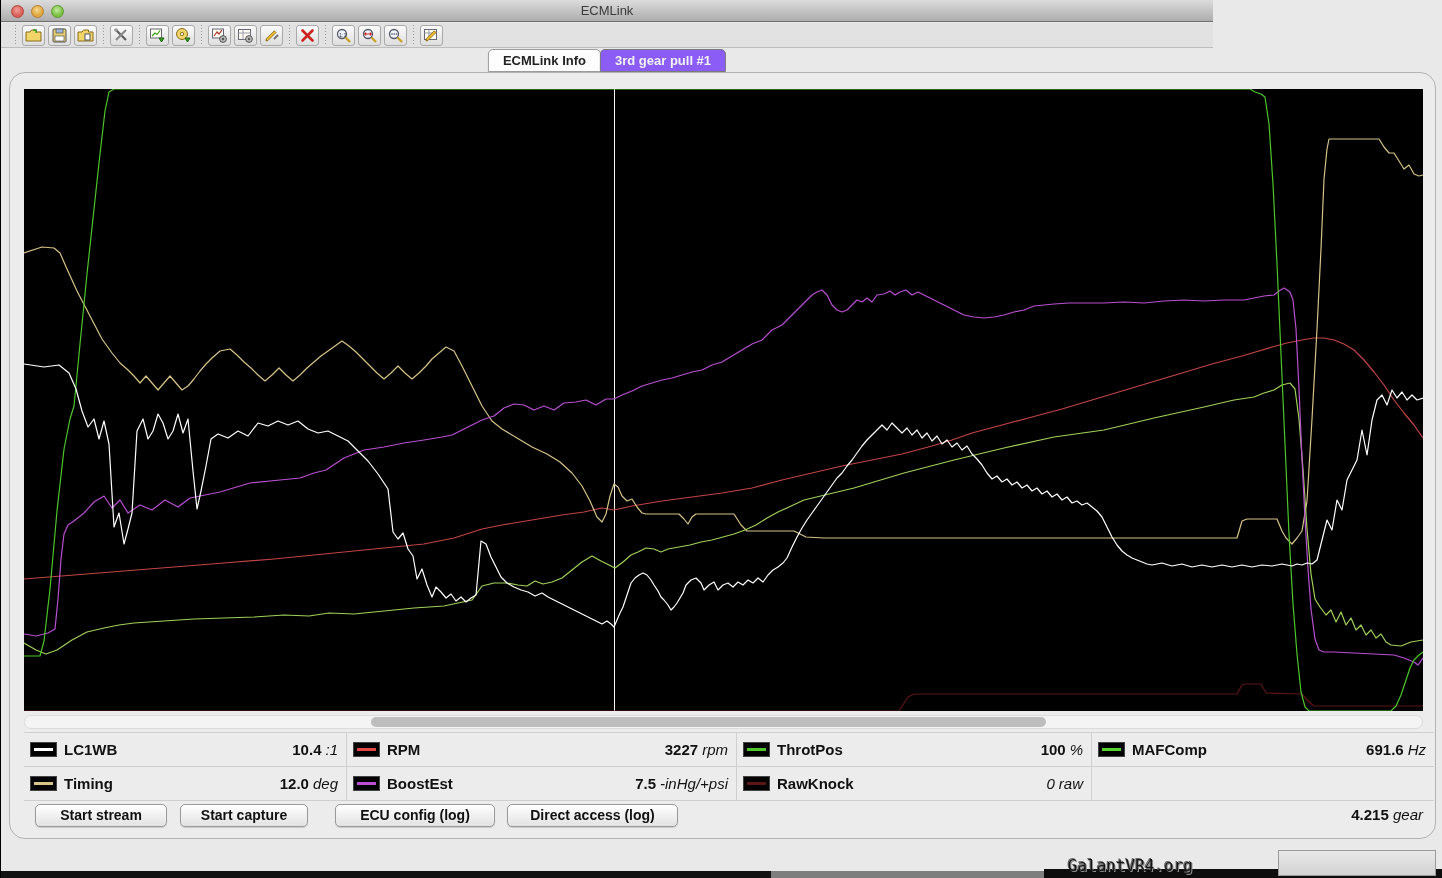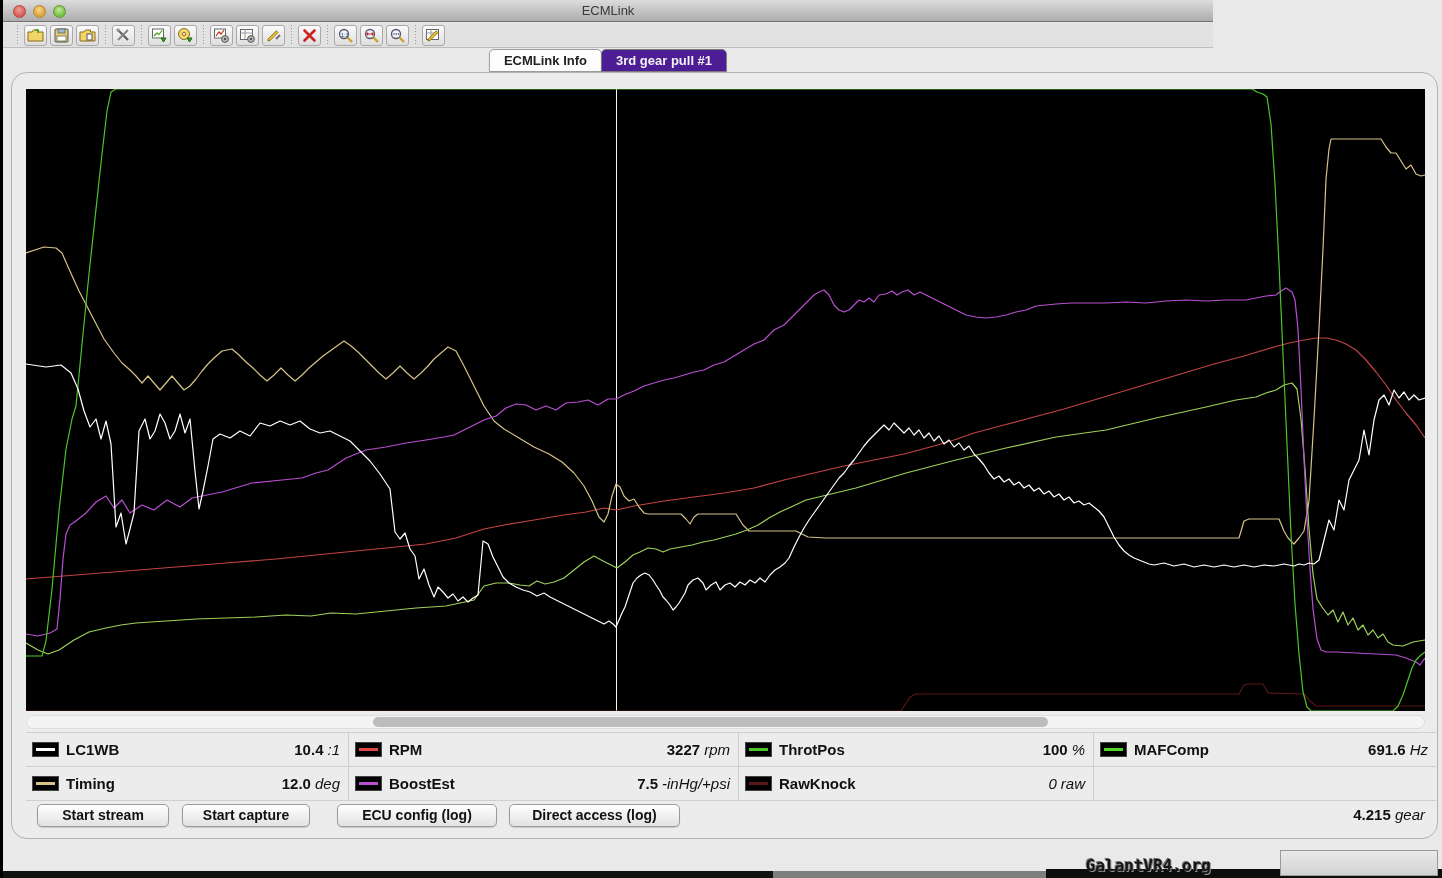--- a/index.html
+++ b/index.html
@@ -1,18 +1,18 @@
 <!DOCTYPE html>
 <html><head>
 <meta charset="utf-8">
 <style>
   * { margin:0; padding:0; box-sizing:border-box; }
   html,body { width:1442px; height:878px; overflow:hidden;
     font-family:"Liberation Sans", sans-serif; background:#e9e9e9; }
-  #window { position:relative; width:1213px; height:878px; background:#e9e9e9; border-left:3px solid #000000; }
+  #window { position:relative; width:1213px; height:878px; background:#e9e9e9; border-left:1px solid #000000; }
 
   
   #titlebar { position:absolute; left:0; top:0; width:100%; height:22px;
     background:linear-gradient(#dcdcdc,#adadad); border-bottom:1px solid #6f6f6f; }
   #title { position:absolute; left:0; top:3px; width:100%; text-align:center;
     font-size:13px; color:#3a3a3a; }
   .tl { position:absolute; top:5px; width:13px; height:13px; border-radius:50%; }
   #tl-close { left:10px; background:radial-gradient(circle at 5px 4px,#f0a09a,#d95f57 60%); border:1px solid #b2453e;}
   #tl-min   { left:30px; background:radial-gradient(circle at 5px 4px,#f6d88e,#dfa63f 60%); border:1px solid #b5822f;}
   #tl-zoom  { left:50px; background:radial-gradient(circle at 5px 4px,#c5e9a2,#7ac142 60%); border:1px solid #5f9a31;}
@@ -27,21 +27,21 @@
   .tb-btn { width:23px; height:21px; border:1px solid #a9a9a9; border-radius:3px;
     background:linear-gradient(#fbfbfb,#dedede); display:flex; align-items:center; justify-content:center; }
   .tb-btn svg { display:block; }
 
   
   #tabbar { position:absolute; left:0; top:49px; width:100%; height:23px; }
   #tabs { position:absolute; left:50%; transform:translateX(-50%); display:flex; }
   .tab { height:23px; padding:0 14px; font-size:13px; font-weight:bold; line-height:22px;
     border:1px solid #9b9b9b; border-radius:5px 5px 0 0; }
   .tab.inactive { background:#fdfdfd; color:#222; }
-  .tab.active { background:#4c1d95; color:#f2f2f2; border-color:#7a7a7a; margin-left:-1px; }
+  .tab.active { background:#8b5cf6; color:#f2f2f2; border-color:#7a7a7a; margin-left:-1px; }
 
   
   #panel { position:absolute; left:8px; top:72px; width:1427px; height:767px;
     background:#ececec; border:1px solid #b3b3b3; border-radius:16px; }
 
   #chart { position:absolute; left:14px; top:16px; width:1399px; height:622px; background:#000; }
   #chart svg { position:absolute; left:0; top:0; }
 
   
   #hscroll { position:absolute; left:14px; top:642px; width:1399px; height:14px;
@@ -72,22 +72,22 @@
   #timebox { position:absolute; right:12px; top:2px; font-size:15px; color:#111; }
   #timebox b { font-weight:bold; }
   #timebox span { font-style:italic; }
 
   
   #bottomstrip { position:absolute; left:0; bottom:0; width:100%; height:7px; background:#121212; }
   #bottomgray { position:absolute; left:770px; bottom:0; width:273px; height:7px; background:#7e7e7e; }
   #wmbox { position:absolute; left:1277px; top:850px; width:158px; height:26px;
     background:linear-gradient(#e9e9e9,#d2d2d2); border:1px solid #9a9a9a; }
   #wmblack { position:absolute; left:1043px; top:869px; width:399px; height:9px; background:#0d0d0d; }
-  #watermark { position:absolute; right:2px; top:856px; font-family:"DejaVu Sans Mono", monospace;
-    font-size:16px; font-weight:bold; color:#161616; letter-spacing:0px;
+  #watermark { position:absolute; right:20px; top:856px; font-family:"DejaVu Sans Mono", monospace;
+    font-size:16px; font-weight:normal; color:#161616; letter-spacing:0px;
     text-shadow:1px 1px 0 #8f8f8f, -1px -1px 0 #6a6a6a; z-index:5; }
 </style>
 </head>
 <body>
 
 <div id="window">
 
   <div id="titlebar">
     <span class="tl" id="tl-close"></span>
     <span class="tl" id="tl-min"></span>

